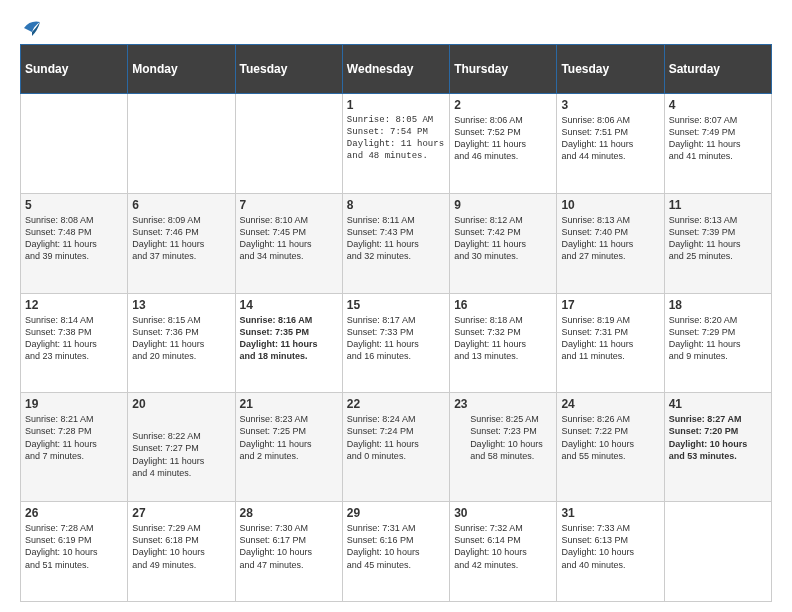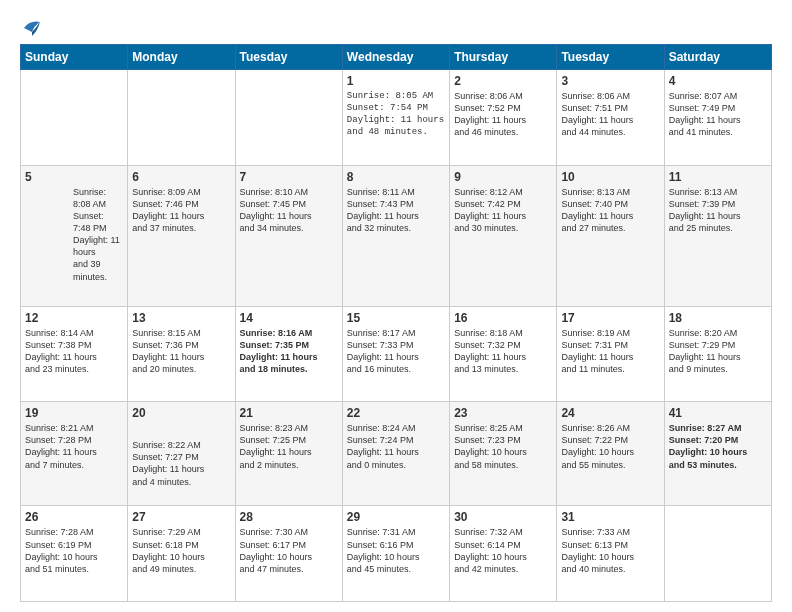--- a/index.html
+++ b/index.html
@@ -61,25 +61,25 @@
       color: #555;
     }
     .calendar {
       flex: 1;
       border: 1px solid #ccc;
       border-collapse: collapse;
       width: 100%;
       table-layout: fixed;
     }
     .calendar th {
-      background: #0369a1;
+      background: #404040;
       color: #fff;
       font-size: 12px;
       font-weight: bold;
-      padding: 5px 4px;
+      padding: 17px 4px;
       text-align: left;
       border: 1px solid #2a68a3;
     }
     .calendar td {
       vertical-align: top;
       border: 1px solid #ccc;
       padding: 4px 4px 3px 4px;
       font-size: 9.5px;
       color: #333;
       height: 82px;
@@ -167,21 +167,21 @@
             <span class="day-num">4</span>
             <div class="day-info" style="white-space: pre-line;">Sunrise: 8:07 AM
 Sunset: 7:49 PM
 Daylight: 11 hours
 and 41 minutes.</div>
           </td>
         </tr>
         <tr>
           <td>
             <span class="day-num">5</span>
-            <div class="day-info" style="white-space: pre-line; margin-left: 48px;">Sunrise: 8:08 AM
+            <div class="day-info" style="white-space: pre-line;">Sunrise: 8:08 AM
 Sunset: 7:48 PM
 Daylight: 11 hours
 and 39 minutes.</div>
           </td>
           <td>
             <span class="day-num">6</span>
             <div class="day-info" style="white-space: pre-line;">Sunrise: 8:09 AM
 Sunset: 7:46 PM
 Daylight: 11 hours
 and 37 minutes.</div>
@@ -297,21 +297,21 @@
           </td>
           <td>
             <span class="day-num">22</span>
             <div class="day-info" style="white-space: pre-line;">Sunrise: 8:24 AM
 Sunset: 7:24 PM
 Daylight: 11 hours
 and 0 minutes.</div>
           </td>
           <td>
             <span class="day-num">23</span>
-            <div class="day-info" style="white-space: pre-line;">Sunrise: 8:25 AM
+            <div class="day-info" style="white-space: pre-line; margin-left: 16px;">Sunrise: 8:25 AM
 Sunset: 7:23 PM
 Daylight: 10 hours
 and 58 minutes.</div>
           </td>
           <td>
             <span class="day-num">24</span>
             <div class="day-info" style="white-space: pre-line;">Sunrise: 8:26 AM
 Sunset: 7:22 PM
 Daylight: 10 hours
 and 55 minutes.</div>

